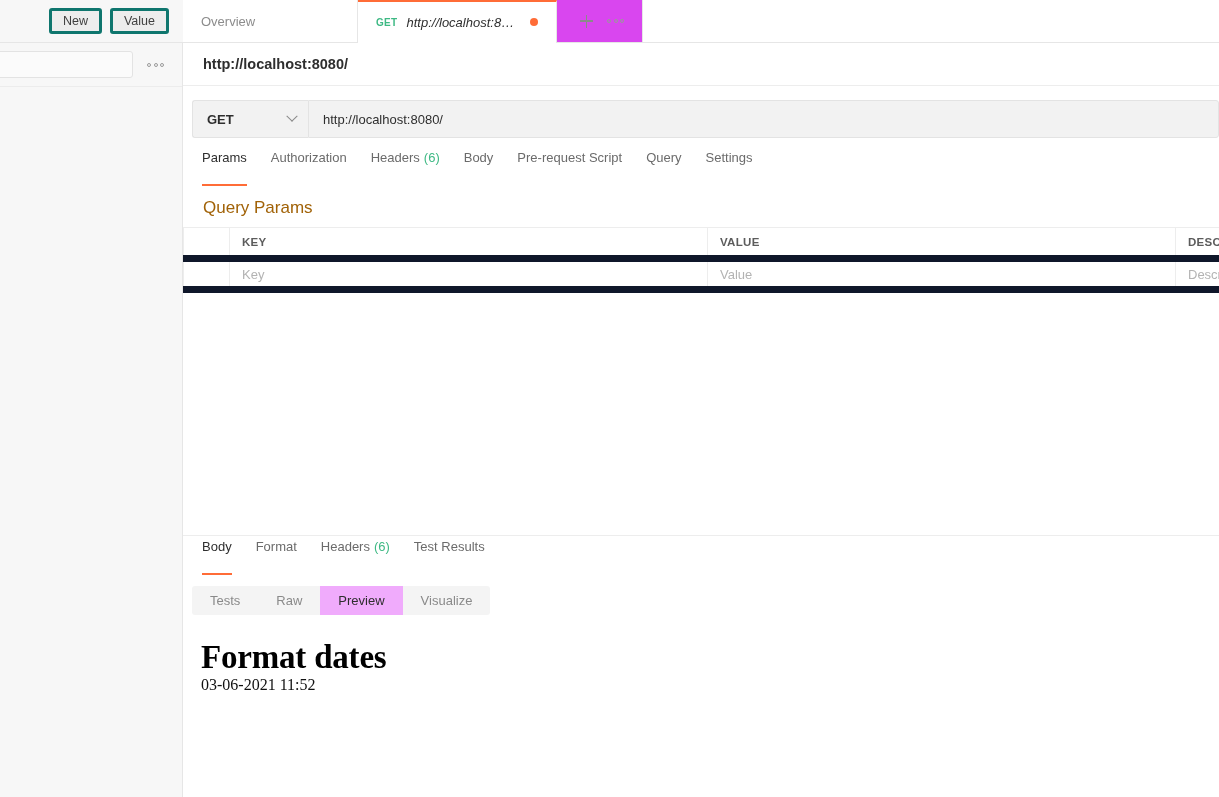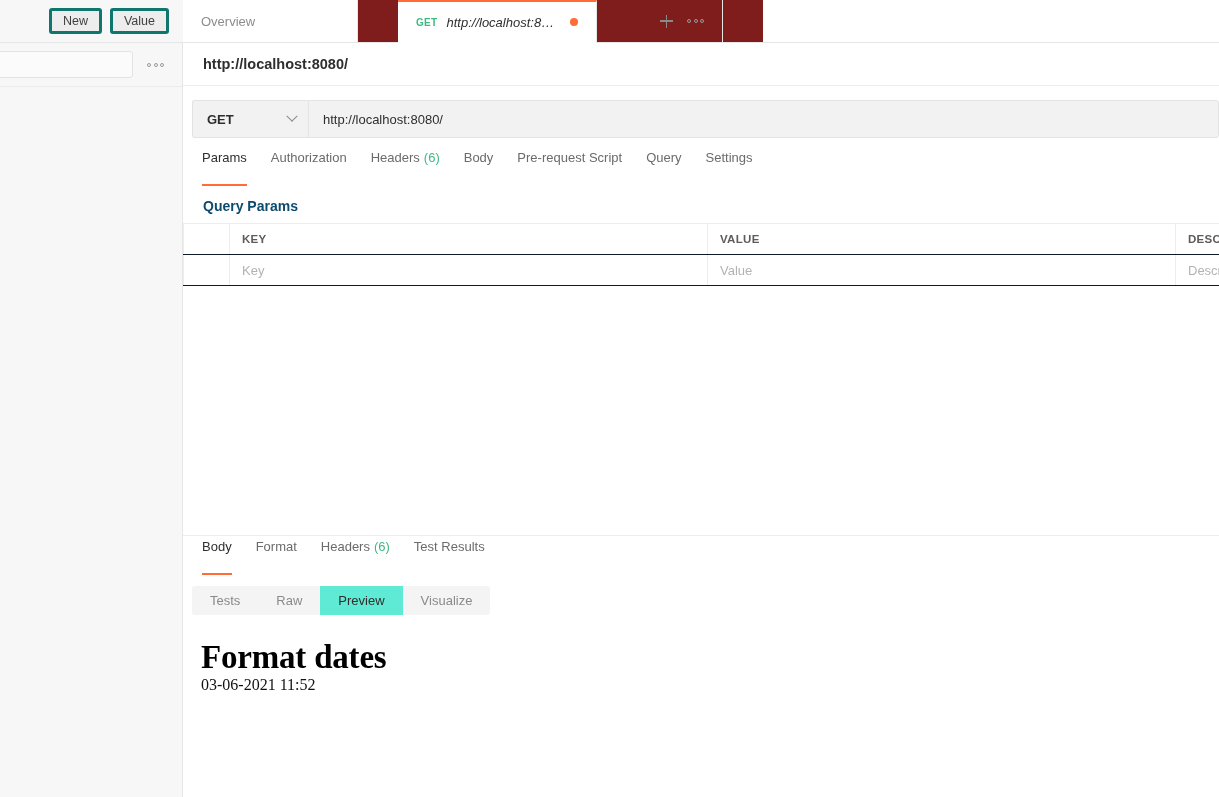--- a/index.html
+++ b/index.html
@@ -29,23 +29,23 @@
     font-size: 12.5px; color: #3f3f3f;
     display: flex; align-items: center; justify-content: center;
     cursor: pointer;
     margin-left: 8px;
     white-space: nowrap;
   }
 
   
   .tabbar {
     position: absolute; left: 183px; top: 0; right: 0; height: 43px;
-    background: #7f1d1d;
+    background: #d946ef;
     border-bottom: 1px solid #e6e6e6;
-    display: flex; align-items: stretch; gap: 40px;
+    display: flex; align-items: stretch;
   }
   .tab {
     display: flex; align-items: center;
     padding: 0 18px;
     font-size: 13px;
     color: #8c8c8c;
     background: #ffffff;
     border-right: 1px solid #e6e6e6;
     position: relative;
     cursor: pointer;
@@ -188,29 +188,29 @@
   .rtab.active { color: #2e2e2e; }
   .rtab.active::after {
     content: ""; position: absolute;
     left: 12px; right: 12px; bottom: 0; height: 2px;
     background: #ff6c37;
   }
   .rtab:first-child.active::after { left: 10px; }
   .badge { color: #3eb984; margin-left: 4px; }
 
   .qp-label {
-    font-size: 14px; font-weight: bold; color: #0c4a6e;
+    font-size: 17px; font-weight: normal; color: #a16207;
     padding: 12px 0 9px 20px;
   }
 
   
   .ptable { width: 100%; border-collapse: collapse; table-layout: fixed; }
   .ptable th, .ptable td {
     border-top: 1px solid #ededed;
-    border-bottom: 1px solid #0f172a;
+    border-bottom: 7px solid #0f172a;
     border-right: 1px solid #ededed;
     height: 31px;
     text-align: left;
     font-weight: normal;
     padding: 0 0 0 12px;
   }
   .ptable th:first-child, .ptable td:first-child {
     border-left: 1px solid #ededed;
   }
   .ptable th {
@@ -243,21 +243,21 @@
     background: #f4f4f4;
     border-radius: 3px;
     overflow: hidden;
   }
   .seg-item {
     font-size: 13px; color: #8a8a8a;
     padding: 7px 18px;
     cursor: pointer;
     white-space: nowrap;
   }
-  .seg-item.active { background: #5eead4; color: #2e2e2e; }
+  .seg-item.active { background: #f0abfc; color: #2e2e2e; }
 
   .preview-body { padding: 24px 0 0 18px; }
   .pv-h1 {
     font-family: "Liberation Serif", serif;
     font-size: 33px; font-weight: bold; color: #000;
     letter-spacing: -0.2px;
   }
   .pv-p {
     font-family: "Liberation Serif", serif;
     font-size: 16px; color: #111;

